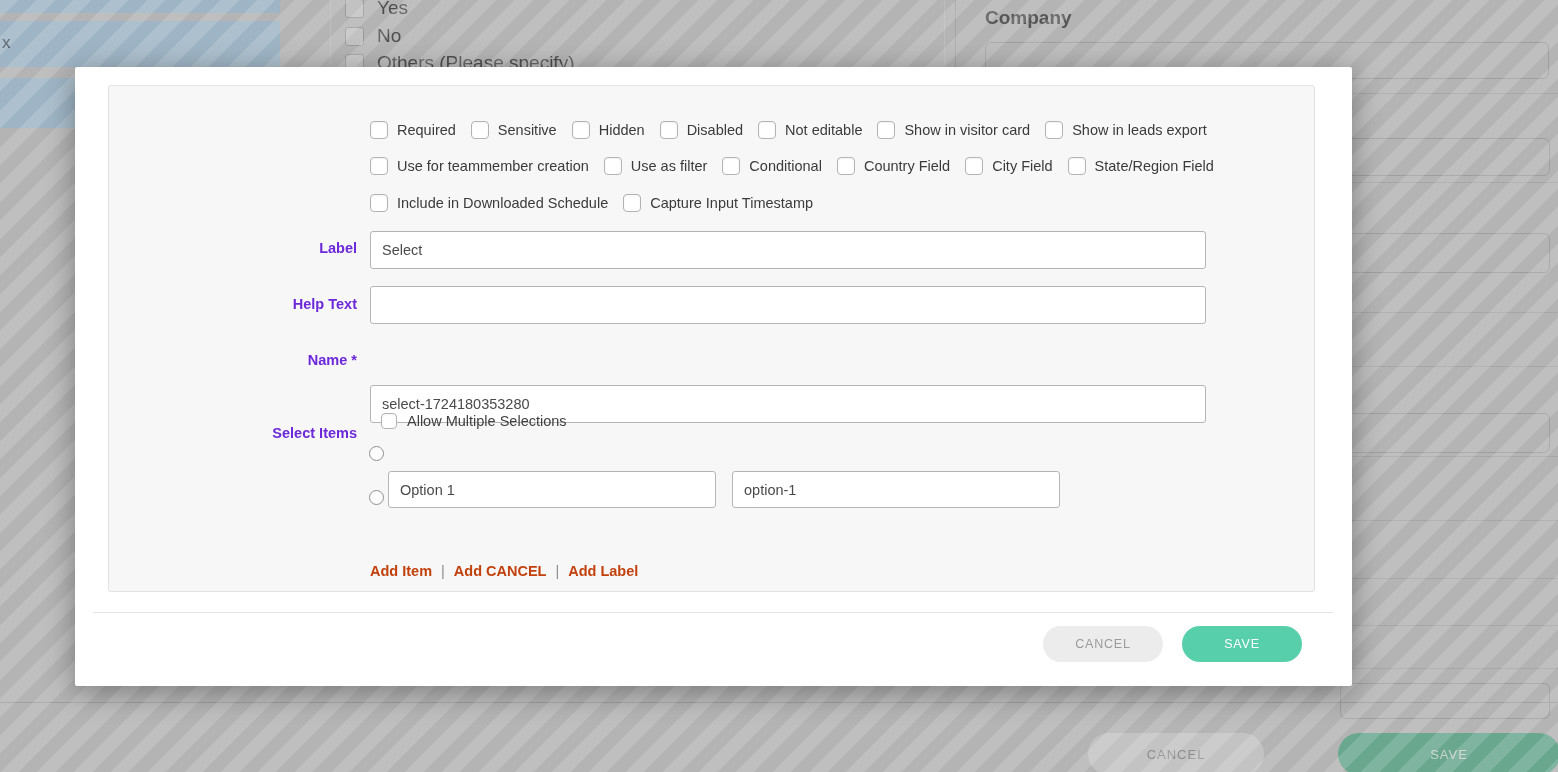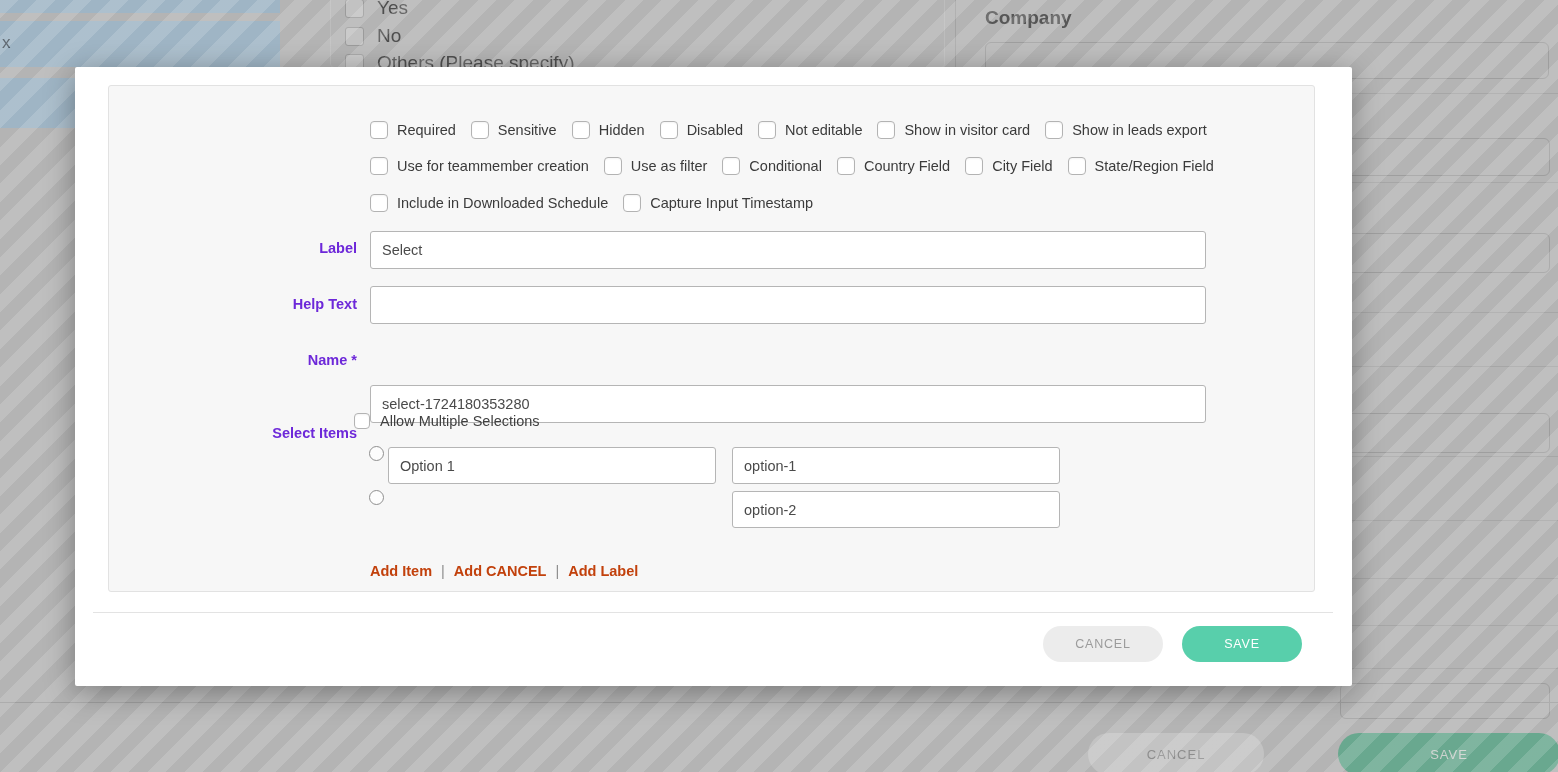--- a/index.html
+++ b/index.html
@@ -58,28 +58,28 @@
   .lbl-name  { top: 266px; }
   .lbl-items { top: 339px; }
 
   .txt { position: absolute; border: 1px solid #b5b5b5; border-radius: 3px; background: #fff;
          font-family: "Liberation Sans", sans-serif; font-size: 14.5px; color: #4a4a4a; padding: 8px 11px; outline: none; }
   .txt-wide { left: 261px; width: 836px; height: 38px; }
   .txt-label { top: 145px; }
   .txt-help  { top: 200px; }
   .txt-name  { top: 256px; margin-top: 43px; }
 
-  .allow-multi { position: absolute; left: 245px; top: 327px; display: flex; align-items: center; gap: 10px; cursor: pointer; }
+  .allow-multi { position: absolute; left: 272px; top: 327px; display: flex; align-items: center; gap: 10px; cursor: pointer; }
   .allow-multi .cb { width: 16px; height: 16px; }
   .allow-multi .flag-label { color: #3f3f3f; }
 
   .radio { position: absolute; width: 15px; height: 15px; border: 1.5px solid #8f8f8f; border-radius: 50%; background: #fdfdfd; }
   .radio-1 { left: 260px; top: 360px; }
   .radio-2 { left: 260px; top: 404px; }
-  .opt-input { height: 37px; width: 328px; }
+  .opt-input { height: 37px; width: 328px; margin-top: 24px; }
   .opt1-label { left: 279px; top: 361px; }
   .opt1-value { left: 623px; top: 361px; }
   .opt2-label { left: 279px; top: 405px; }
   .opt2-value { left: 623px; top: 405px; }
 
   .links { position: absolute; left: 261px; top: 477px; display: flex; align-items: center; gap: 9px;
            font-size: 14.5px; }
   .links a { font-weight: bold; color: #c2410c; text-decoration: none; cursor: pointer; }
   .links .sep { color: #8d8d8d; }
 
@@ -227,21 +227,20 @@
       <label class="allow-multi">
         <span class="cb"></span>
         <span class="flag-label">Allow Multiple Selections</span>
       </label>
 
       <span class="radio radio-1"></span>
       <input class="txt opt-input opt1-label" type="text" value="Option 1" style="">
       <input class="txt opt-input opt1-value" type="text" value="option-1" style="">
 
       <span class="radio radio-2"></span>
-      <input class="txt opt-input opt2-value" type="text" value="option-2" style="">
 
       <div class="links">
         <a>Add Item</a>
         <span class="sep">|</span>
         <a>Add CANCEL</a>
         <span class="sep">|</span>
         <a>Add Label</a>
       </div>
     </div>
 

